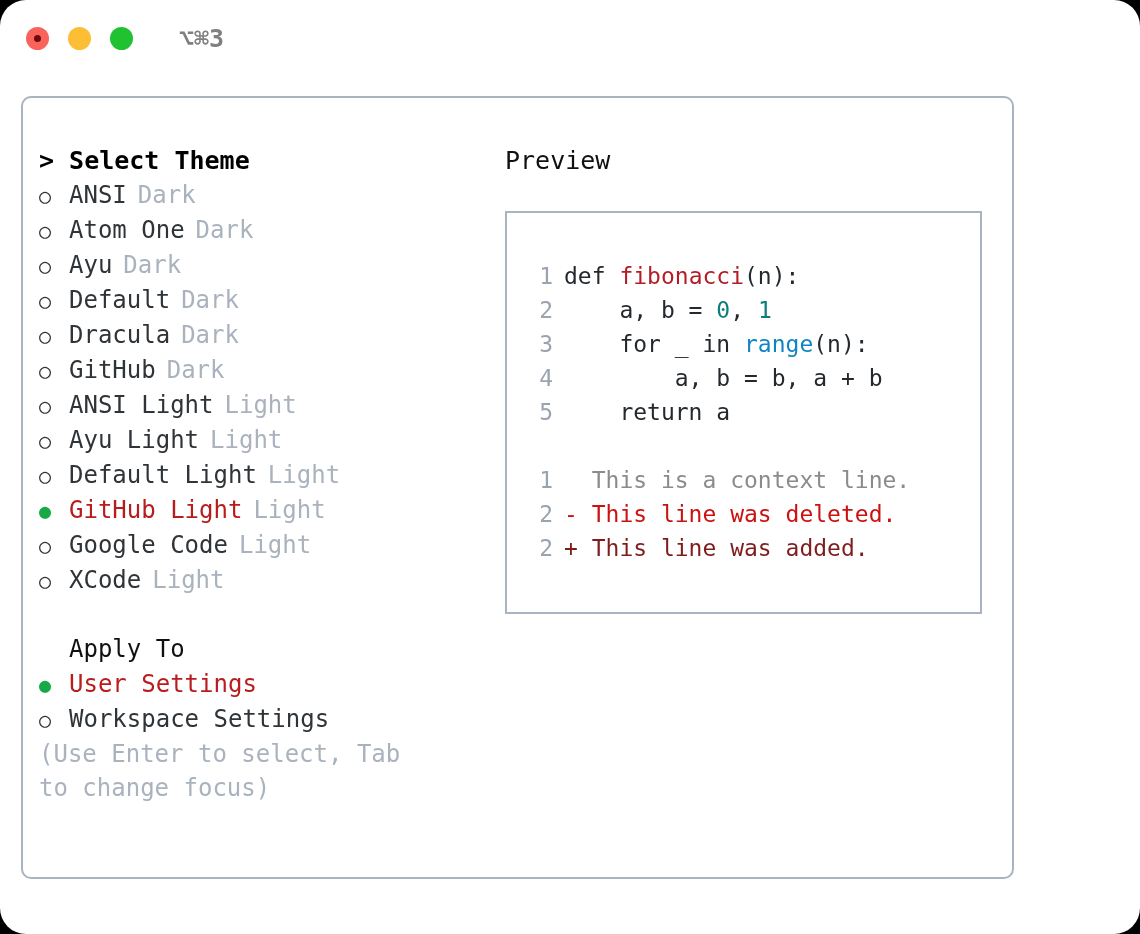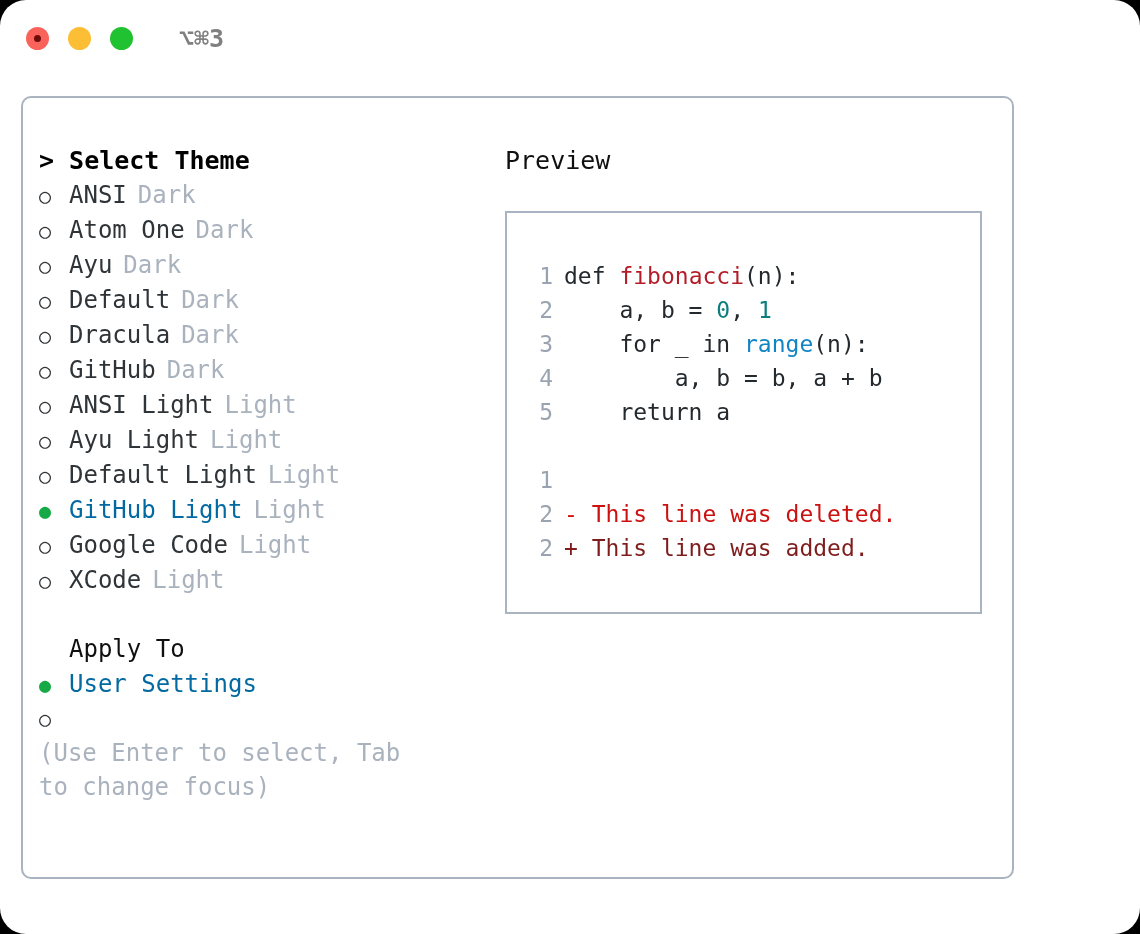--- a/index.html
+++ b/index.html
@@ -103,21 +103,21 @@
     white-space: pre;
     color: #2f3438;
   }
   .marker {
     width: 30px;
     flex: none;
     font-size: 20px;
     color: #2f3438;
   }
   .marker.sel { color: #17a945; }
-  .opt-label.sel { color: #0369a1; }
+  .opt-label.sel { color: #b91c1c; }
   .tag {
     color: #a9b2bd;
     margin-left: 11px;
   }
 
   .applyto {
     margin-top: 34px;
   }
   .heading-row {
     display: flex;
@@ -212,40 +212,40 @@
             <div class="opt-row"><span class="marker">○</span><span class="opt-label">XCode</span><span class="tag">Light</span></div>
           </div>
 
         <div class="applyto">
           <div class="heading-row">
             <span class="marker">○</span>
             <span>Apply To</span>
           </div>
           <div id="apply-list">
               <div class="opt-row"><span class="marker sel">●</span><span class="opt-label sel">User Settings</span></div>
-              <div class="opt-row"><span class="marker">○</span></div>
+              <div class="opt-row"><span class="marker">○</span><span class="opt-label">Workspace Settings</span></div>
             </div>
         </div>
 
         <div class="hint">(Use Enter to select, Tab to change focus)</div>
       </div>
 
       <div class="right-col">
         <div class="preview-title">Preview</div>
         <div class="code-panel">
           <div id="code-block">
               <div class="code-line"><span class="lineno">1</span><span><span class="code-text">def </span><span class="tok-fn">fibonacci</span><span class="code-text">(n):</span></span></div>
               <div class="code-line"><span class="lineno">2</span><span><span class="code-text">    a, b = </span><span class="tok-num">0</span><span class="code-text">, </span><span class="tok-num">1</span></span></div>
               <div class="code-line"><span class="lineno">3</span><span><span class="code-text">    for _ in </span><span class="tok-call">range</span><span class="code-text">(n):</span></span></div>
               <div class="code-line"><span class="lineno">4</span><span><span class="code-text">        a, b = b, a + b</span></span></div>
               <div class="code-line"><span class="lineno">5</span><span><span class="code-text">    return a</span></span></div>
             </div>
           <div class="spacer-line"></div>
           <div id="diff-block">
-              <div class="code-line"><span class="lineno">1</span></div>
+              <div class="code-line"><span class="lineno">1</span><span class="diff-ctx">  This is a context line.</span></div>
               <div class="code-line"><span class="lineno">2</span><span class="diff-del">- This line was deleted.</span></div>
               <div class="code-line"><span class="lineno">2</span><span class="diff-add">+ This line was added.</span></div>
             </div>
         </div>
       </div>
 
     </div>
   </div>
 </div>
 

